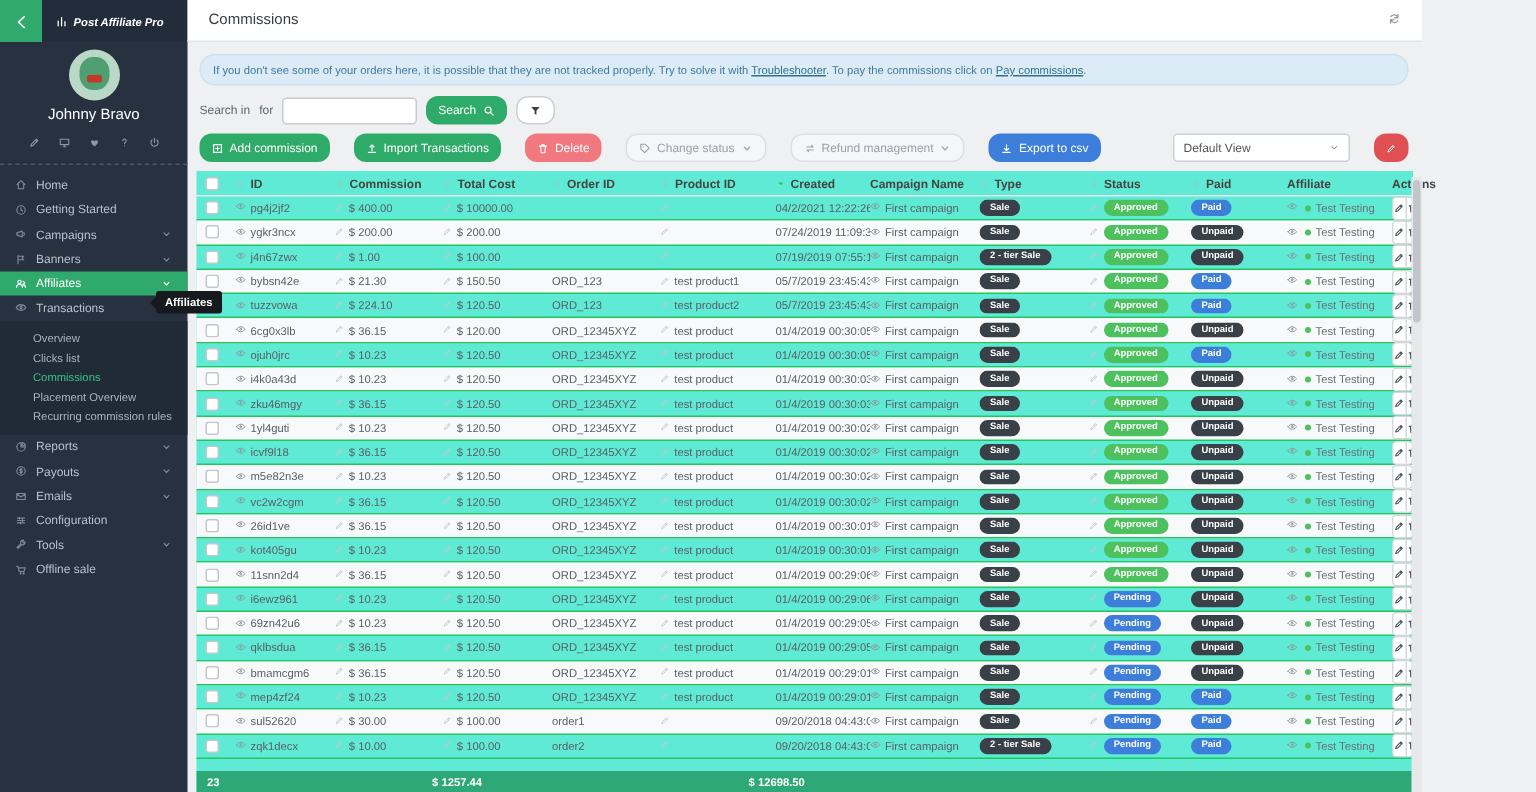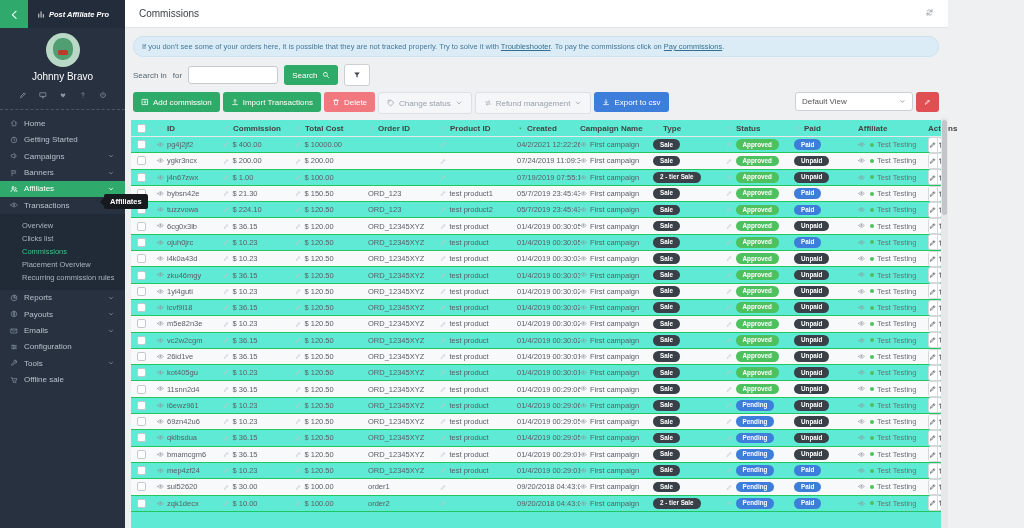--- a/index.html
+++ b/index.html
@@ -41,29 +41,29 @@
   .page-title{font-size:10px;color:#3a3f44}
   .refresh-btn{background:none;border:none;color:#9aa0a6;font-size:9px;cursor:pointer}
   .content{flex:1;padding:8px 9px 0 8px;display:flex;flex-direction:column;min-height:0}
   .alert{background:#dcecf6;border:1px solid #cbe2ef;border-radius:10px;padding:5px 8px;color:#43789c;font-size:7.5px;margin-bottom:7px}
   .alert a{color:#31708f;text-decoration:underline;cursor:pointer}
   .search-row{display:flex;align-items:center;gap:6px;margin-bottom:6px;color:#5c6670}
   .select{background:#fff;border:1px solid #ccd0d4;border-radius:3px;height:19px;display:flex;align-items:center;padding:0 6px;gap:4px;cursor:pointer;color:#555}
   .select .caret{margin-left:auto;color:#777;font-size:7px;display:flex}
   .sel-search{width:130px}
   .search-input{width:90px;height:18px;border:1px solid #c7cbd0;border-radius:3px;padding:0 4px;font-size:8px;font-family:inherit}
-  .btn{border:none;border-radius:3px;height:19px;display:inline-flex;align-items:center;gap:4px;padding:10px 8px;font-size:8px;cursor:pointer;font-family:inherit;white-space:nowrap}
+  .btn{border:none;border-radius:8px;height:19px;display:inline-flex;align-items:center;gap:4px;padding:4px 8px;font-size:8px;cursor:pointer;font-family:inherit;white-space:nowrap}
   .btn .ic{font-size:8px}
   .btn-green{background:#2fab69;color:#fff}
   .btn-red{background:#f0787e;color:#fff}
   .btn-light{background:#f5f6f7;color:#99a1aa;border:1px solid #dcdfe3}
   .btn-blue{background:#3d7edb;color:#fff}
   .btn-funnel{background:#fff;border:1px solid #ccd0d4;width:26px;justify-content:center;color:#3a3f44}
   .btn-red-sm{background:#e04f52;color:#fff;width:23px;justify-content:center}
-  .toolbar{display:flex;gap:3px;margin-bottom:6px;align-items:flex-start}
+  .toolbar{display:flex;gap:16px;margin-bottom:6px;align-items:flex-start}
   .spacer{flex:1}
   .sel-view{width:118px}
   
   .table{background:#5eead4;margin:0 -3px 0 -2px;flex:1;display:flex;flex-direction:column;min-height:0}
   .tgrid{display:grid;grid-template-columns:26px 66px 72px 73px 72px 77px 63px 73px 73px 68px 64px 70px 1fr;align-items:center}
   .thead{height:17px;font-weight:bold;color:#444;border-bottom:1px solid #e8eaec;flex-shrink:0}
   .th{display:flex;align-items:center;gap:3px;cursor:default}
   .th .sort{color:#b4bac0;font-size:7px;display:flex}
   .th .sort.on{color:#3fae5c}
   .cb{width:9px;height:9px;border:1px solid #c3c8cd;border-radius:2px;background:#fff;display:inline-block;margin-left:6px;cursor:pointer}
@@ -2123,19 +2123,24 @@
                   </button>
                   <button class="act-btn">
                     <svg class="ic " viewBox="0 0 20 20">
                       <path d="M4 6h12 M8 6V4h4v2 M6 6l.8 11h6.4L14 6 M8.8 8.8v5.4 M11.2 8.8v5.4"></path>
                     </svg>
                   </button>
                 </span>
               </div>
 </div>
           </div>
+        <div class="tfoot">
+          <span class="f-count">23</span>
+          <span class="f-comm">$ 1257.44</span>
+          <span class="f-total">$ 12698.50</span>
+        </div>
       </div>
     </div>
     <div class="scrollbar">
         <div class="scroll-thumb"></div>
       </div>
   </div>
 </div>
 
 </body></html>

